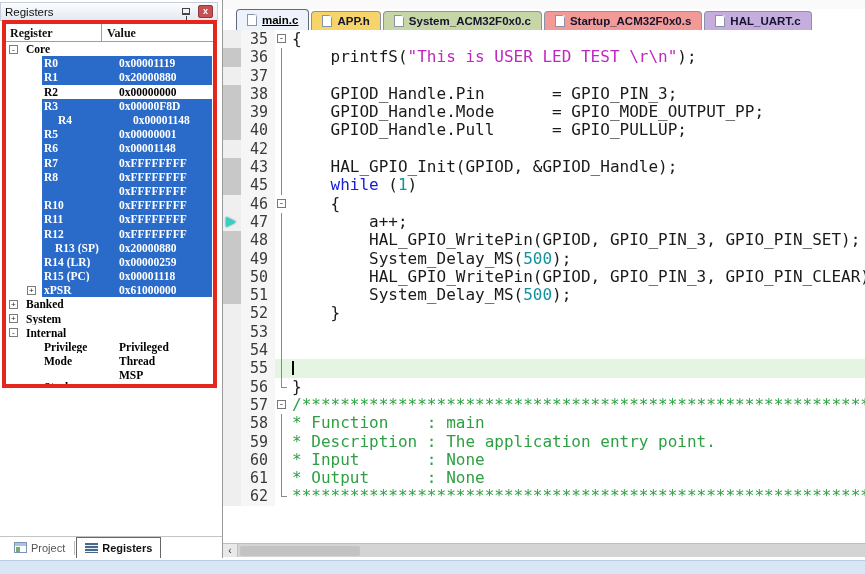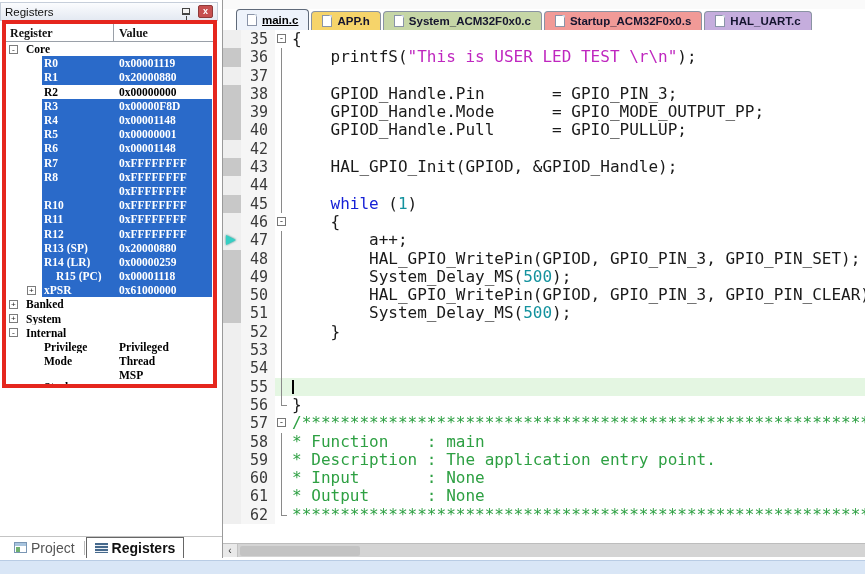--- a/index.html
+++ b/index.html
@@ -17,37 +17,37 @@
   .pin { width:8px; height:7px; border:1px solid #444; border-bottom:2px solid #444;
          position:relative; margin-right:8px; background:#f4f4f4; }
   .pin::after { content:""; position:absolute; left:3px; top:7px; width:1px; height:4px; background:#444; }
   .closebox { width:15px; height:13px; background:#C75050; border:1px solid #8F3A3A; border-radius:2px;
               color:#fff; font-size:9px; font-weight:bold; line-height:11px; text-align:center; cursor:default; }
 
   .redbox { position:absolute; left:2px; top:20px; width:215px; height:368px;
             border:4px solid #E5261D; background:#fff; overflow:hidden; }
   .rhead { display:flex; height:18px; border-bottom:1px solid #9aa0a8; background:#fff;
            font-family:"Liberation Serif", serif; font-weight:bold; font-size:12px; color:#111; }
-  .rhead .c1 { width:108px; padding:2px 0 0 4px; border-right:1px solid #9aa0a8; }
+  .rhead .c1 { width:96px; padding:2px 0 0 4px; border-right:1px solid #9aa0a8; }
   .rhead .c2 { flex:1; padding:2px 0 0 5px; }
   .rrows { position:relative; }
   .rrow { position:relative; height:14.2px; display:flex; align-items:center;
           font-family:"Liberation Serif", serif; font-weight:bold; font-size:11.5px; color:#000; }
   .rrow .hlbar { position:absolute; left:36px; right:1px; top:0; bottom:0; background:#2A6AC9; }
   .rrow.sel .rname, .rrow.sel .rval { color:#fff; }
   .rname { position:relative; width:108px; white-space:nowrap; overflow:hidden; }
   .rval  { position:relative; flex:1; padding-left:5px; white-space:nowrap; }
   .tbox { position:absolute; top:2.5px; width:9px; height:9px; border:1px solid #7c7c7c; background:#fff;
           font:8px/7px "Liberation Mono", monospace; text-align:center; color:#222; }
 
   
   .btabs { position:absolute; left:0; top:536px; width:222px; height:22px;
            border-top:1px solid #C4C4C4; display:flex; align-items:flex-end; padding-left:6px; background:#fff; }
   .btab { display:flex; align-items:center; gap:4px; height:21px; padding:0 8px;
-          font-size:14px; color:#555; }
+          font-size:11px; color:#555; }
   .btab.active { background:#fff; border:1px solid #666; border-bottom:none; font-weight:bold; color:#111; }
   .btab-sep { width:1px; height:14px; background:#BBB; margin:0 1px 3px 1px; }
   .proj-icon { width:13px; height:11px; border:1px solid #7A96B4; background:#fff; position:relative; }
   .proj-icon::before { content:""; position:absolute; left:0; top:0; right:0; height:3px; background:#A8C4DE; }
   .proj-icon::after  { content:""; position:absolute; left:1px; top:4px; width:4px; height:5px; background:#6FB06F; }
   .regs-icon { width:13px; height:10px;
                background:repeating-linear-gradient(180deg,#46698C 0 2px,#EDF1F6 2px 3px); }
 
   
   .editor { position:absolute; left:222px; top:0; right:0; bottom:0; border-left:1px solid #9a9a9a; background:#fff; }
@@ -134,21 +134,21 @@
             <span class="rname" style="padding-left: 38px;">R2</span>
             <span class="rval">0x00000000</span>
           </div>
           <div class="rrow sel">
             <div class="hlbar"></div>
             <span class="rname" style="padding-left: 38px;">R3</span>
             <span class="rval">0x00000F8D</span>
           </div>
           <div class="rrow sel">
             <div class="hlbar"></div>
-            <span class="rname" style="padding-left: 38px;">R4</span>
+            <span class="rname" style="padding-left: 38px; margin-left: 14px;">R4</span>
             <span class="rval">0x00001148</span>
           </div>
           <div class="rrow sel">
             <div class="hlbar"></div>
             <span class="rname" style="padding-left: 38px;">R5</span>
             <span class="rval">0x00000001</span>
           </div>
           <div class="rrow sel">
             <div class="hlbar"></div>
             <span class="rname" style="padding-left: 38px;">R6</span>
@@ -179,31 +179,31 @@
             <span class="rname" style="padding-left: 38px;">R11</span>
             <span class="rval">0xFFFFFFFF</span>
           </div>
           <div class="rrow sel">
             <div class="hlbar"></div>
             <span class="rname" style="padding-left: 38px;">R12</span>
             <span class="rval">0xFFFFFFFF</span>
           </div>
           <div class="rrow sel">
             <div class="hlbar"></div>
-            <span class="rname" style="padding-left: 38px;">R13 (SP)</span>
+            <span class="rname" style="padding-left: 49px;">R13 (SP)</span>
             <span class="rval">0x20000880</span>
           </div>
           <div class="rrow sel">
             <div class="hlbar"></div>
             <span class="rname" style="padding-left: 38px;">R14 (LR)</span>
             <span class="rval">0x00000259</span>
           </div>
           <div class="rrow sel">
             <div class="hlbar"></div>
-            <span class="rname" style="padding-left: 50px; font-family: Liberation Serif, serif;">R15 (PC)</span>
+            <span class="rname" style="padding-left: 38px; font-family: Liberation Serif, serif;">R15 (PC)</span>
             <span class="rval">0x00001118</span>
           </div>
           <div class="rrow sel">
             <div class="hlbar"></div>
             <span class="tbox" style="left: 21px;">+</span>
             <span class="rname" style="padding-left: 38px;">xPSR</span>
             <span class="rval">0x61000000</span>
           </div>
           <div class="rrow">
             <span class="tbox" style="left: 3px;">+</span>
@@ -346,30 +346,20 @@
           <span class="gut on"></span>
           <span class="ln">43</span>
           <span class="lbody">
             <span class="fold">
               <span class="fv"></span>
             </span>
             <span class="codetxt"><span>    HAL_GPIO_Init(GPIOD, &amp;GPIOD_Handle);</span></span>
           </span>
         </div>
         <div class="cl">
-          <span class="gut"></span>
-          <span class="ln">44</span>
-          <span class="lbody">
-            <span class="fold">
-              <span class="fv"></span>
-            </span>
-            <span class="codetxt"></span>
-          </span>
-        </div>
-        <div class="cl">
           <span class="gut on"></span>
           <span class="ln">45</span>
           <span class="lbody">
             <span class="fold">
               <span class="fv"></span>
             </span>
             <span class="codetxt"><span>    </span><span class="k">while</span><span> (</span><span class="num">1</span><span>)</span></span>
           </span>
         </div>
         <div class="cl">

